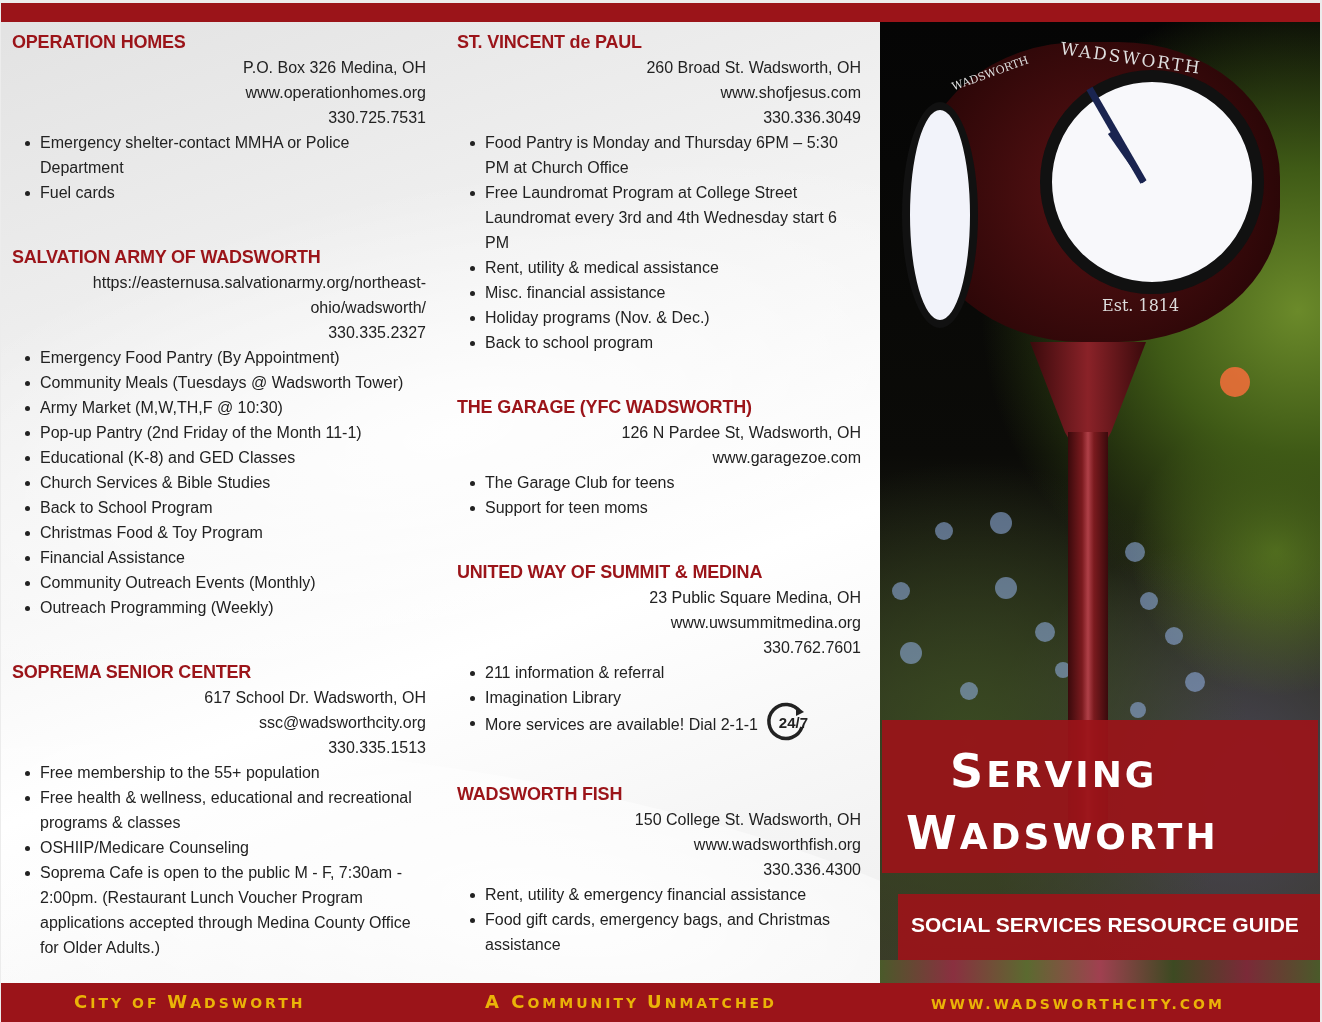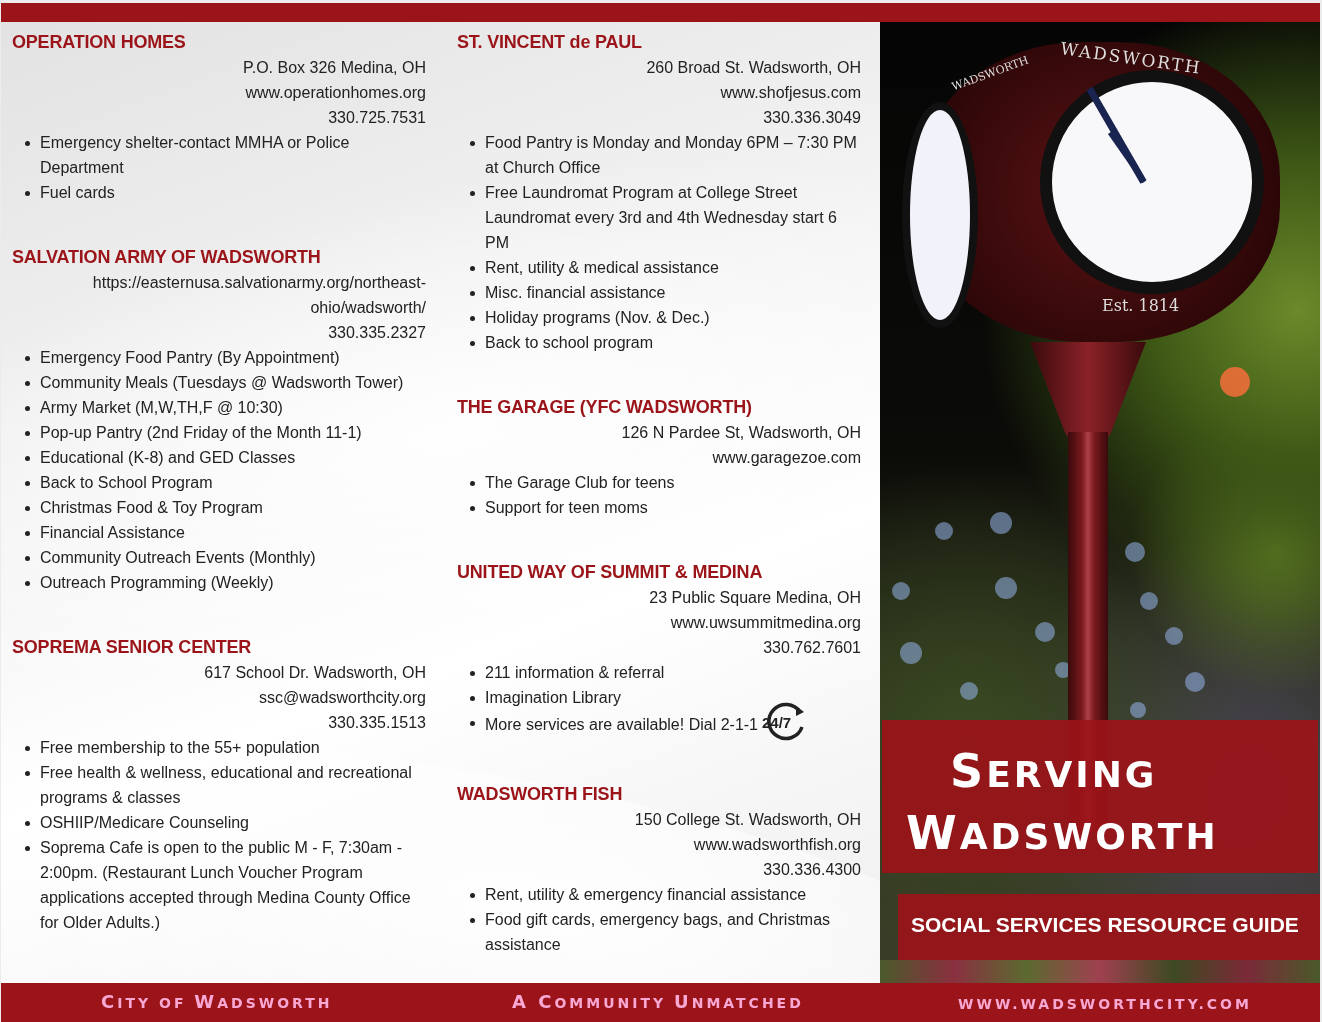--- a/index.html
+++ b/index.html
@@ -45,21 +45,21 @@
     border-radius:50%; background:#222;
   }
   .gap { height:24px; }
 
   .badge247 {
     display:inline-block; position:relative; width:46px; height:46px; vertical-align:middle;
     margin-left:4px; margin-top:-14px; top:4px;
   }
   .badge247 span {
     position:absolute; left:0; top:0; width:46px; height:46px; line-height:46px;
-    text-align:left; font-weight:bold; font-size:15px; color:#222;
+    text-align:right; font-weight:bold; font-size:15px; color:#222;
   }
 
   .photo {
     position:absolute; left:879px; top:19px; width:440px; height:961px; overflow:hidden;
     background:
       radial-gradient(circle at 95% 30%, #6b8a2a 0%, #3f5a16 18%, rgba(0,0,0,0) 40%),
       radial-gradient(circle at 90% 55%, #5d7a24 0%, rgba(0,0,0,0) 22%),
       radial-gradient(circle at 20% 75%, #3a4a22 0%, rgba(0,0,0,0) 35%),
       radial-gradient(circle at 80% 80%, #4a4656 0%, rgba(0,0,0,0) 30%),
       linear-gradient(180deg,#050505 0%,#0b0b08 45%,#2a2d1c 70%,#3b3a2a 100%);
@@ -111,22 +111,22 @@
   }
   .flowers {
     position:absolute; left:0; top:938px; width:440px; height:23px;
     background:linear-gradient(90deg,#4a5a2a,#8a3040,#5b6a30,#a04050,#3d4a22,#7b2a38,#4a5a2a);
   }
 
   .footer {
     position:absolute; left:0; top:980px; width:1319px; height:39px; background:#9b1419;
   }
   .footer .ft {
-    position:absolute; top:8px; color:#f9a8d4; font-family:"DejaVu Sans", sans-serif;
-    font-weight:bold; letter-spacing:3px; white-space:nowrap;margin-left:27px;
+    position:absolute; top:8px; color:#eab308; font-family:"DejaVu Sans", sans-serif;
+    font-weight:bold; letter-spacing:3px; white-space:nowrap;
   }
   .ft .cap { font-size:18px; }
   .ft .sc { font-size:14px; }
 </style>
 </head>
 <body>
 
 <div class="page">
   <div class="swoosh1"></div>
   <div class="swoosh2"></div>
@@ -148,20 +148,21 @@
       <h2>SALVATION ARMY OF WADSWORTH</h2>
       <div class="line">https://easternusa.salvationarmy.org/northeast-</div>
       <div class="line">ohio/wadsworth/</div>
       <div class="line">330.335.2327</div>
       <ul>
         <li>Emergency Food Pantry (By Appointment)</li>
         <li>Community Meals (Tuesdays @ Wadsworth Tower)</li>
         <li>Army Market (M,W,TH,F @ 10:30)</li>
         <li>Pop-up Pantry (2nd Friday of the Month 11-1)</li>
         <li>Educational (K-8) and GED Classes</li>
+        <li>Church Services &amp; Bible Studies</li>
         <li>Back to School Program</li>
         <li>Christmas Food &amp; Toy Program</li>
         <li>Financial Assistance</li>
         <li>Community Outreach Events (Monthly)</li>
         <li>Outreach Programming (Weekly)</li>
       </ul>
     </div>
     <div class="gap"></div>
     <div class="org">
       <h2>SOPREMA SENIOR CENTER</h2>
@@ -177,21 +178,21 @@
     </div>
   </div>
 
   <div class="col col2">
     <div class="org">
       <h2>ST. VINCENT de PAUL</h2>
       <div class="line">260 Broad St. Wadsworth, OH</div>
       <div class="line">www.shofjesus.com</div>
       <div class="line">330.336.3049</div>
       <ul>
-        <li>Food Pantry is Monday and Monday 6PM – 7:30 PM at Church Office</li>
+        <li>Food Pantry is Monday and Thursday 6PM – 5:30 PM at Church Office</li>
         <li>Free Laundromat Program at College Street Laundromat every 3rd and 4th Wednesday start 6 PM</li>
         <li>Rent, utility &amp; medical assistance</li>
         <li>Misc. financial assistance</li>
         <li>Holiday programs (Nov. &amp; Dec.)</li>
         <li>Back to school program</li>
       </ul>
     </div>
     <div class="gap"></div>
     <div class="org">
       <h2>THE GARAGE (YFC WADSWORTH)</h2>

